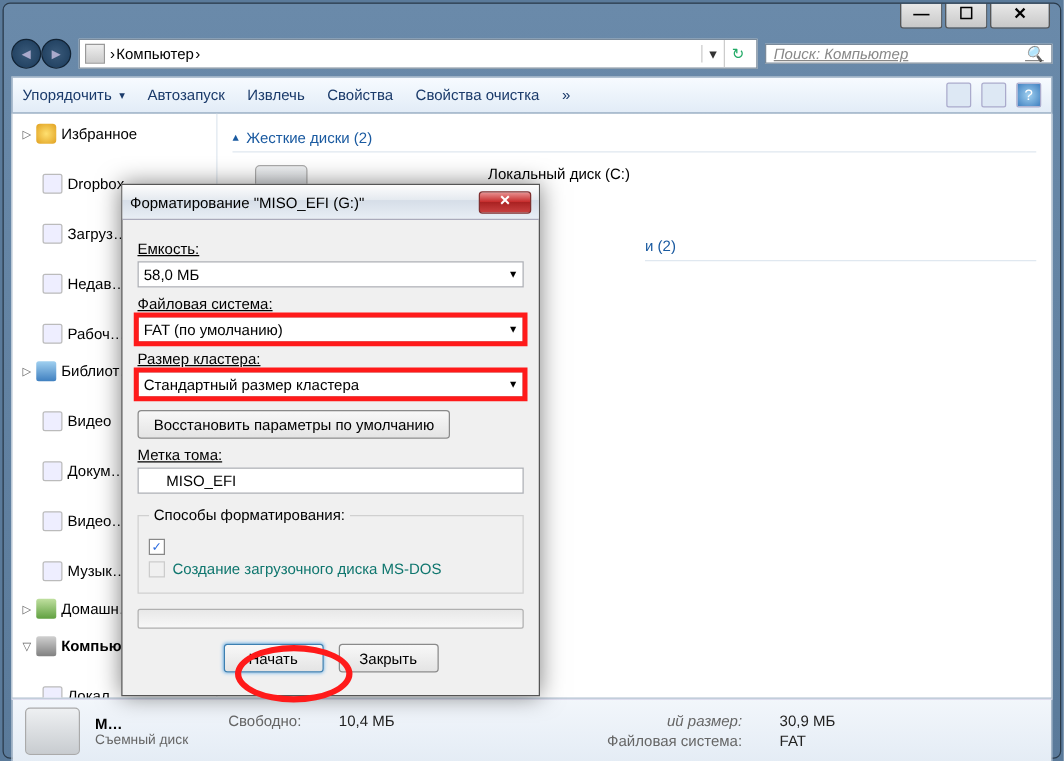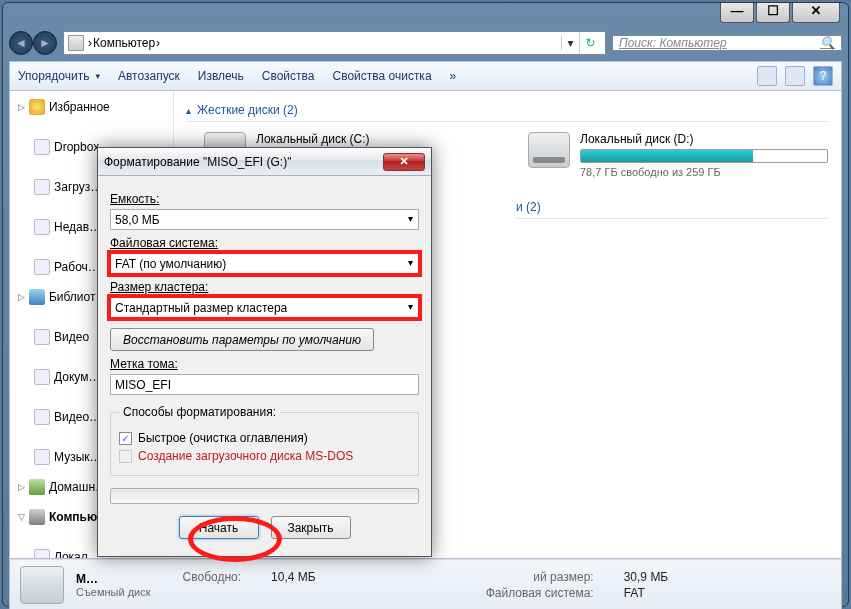--- a/index.html
+++ b/index.html
@@ -43,48 +43,48 @@
 .side-item.sel { background: linear-gradient(#e8f2fc,#cfe6fb); border: 1px solid #9cc; border-radius: 3px; margin: 0 4px; padding-left: 20px; }
 
 .content { flex: 1; padding: 8px 12px; position: relative; }
 .section-head { color: #1a5aa0; font-size: 13px; padding: 4px 0; border-bottom: 1px solid #e0e8f0; display: flex; align-items: center; gap: 6px; }
 .section-head .tri { font-size: 10px; }
 .drive-row { display: flex; gap: 24px; margin: 10px 0 18px 18px; }
 .drive { display: flex; gap: 10px; width: 300px; }
 .drive-icon { width: 42px; height: 36px; background: linear-gradient(#eef0f2,#c8ccd0); border: 1px solid #aaa; border-radius: 4px; flex-shrink: 0; position: relative; }
 .drive-icon::after { content: ""; position: absolute; bottom: 4px; left: 4px; right: 4px; height: 6px; background: #888; border-radius: 2px; }
 .drive-info { flex: 1; }
-.drive-name { margin-bottom: 3px; }
+.drive-name { margin-bottom: 3px; text-align: right; }
 .drive-bar { height: 14px; border: 1px solid #999; background: #fff; border-radius: 2px; margin-bottom: 3px; position: relative; overflow: hidden; }
 .drive-bar-fill { height: 100%; background: linear-gradient(#2bd0d8,#1a9aa0); }
 .drive-sub { color: #666; font-size: 11px; }
 
 .status-bar { height: 52px; background: linear-gradient(#f2f6fb,#e4ecf5); border: 1px solid #b0c0d0; border-top: 1px solid #dde; display: flex; align-items: center; padding: 4px 10px; gap: 12px; }
 .status-icon { width: 44px; height: 38px; background: linear-gradient(#eef0f2,#c8ccd0); border: 1px solid #aaa; border-radius: 4px; }
 .status-grid { display: grid; grid-template-columns: auto auto auto auto; column-gap: 30px; row-gap: 2px; font-size: 11px; }
 .status-label { color: #666; text-align: right; }
 .status-val { color: #222; }
 
 .dialog { position: absolute; left: 97px; top: 147px; width: 335px; height: 410px; background: #f0f0f0; border: 1px solid #555; box-shadow: 0 0 18px rgba(0,0,0,.5); z-index: 10; }
 .dlg-title { height: 28px; background: linear-gradient(#fdfdfd,#e4e9ef 45%,#d6dee8 46%,#e8eef5); border-bottom: 1px solid #aab; display: flex; align-items: center; padding: 0 6px; }
 .dlg-title-text { flex: 1; font-size: 12px; }
 .dlg-close { width: 42px; height: 18px; background: linear-gradient(#e89090,#c83030 45%,#a82020 46%,#c84040); border: 1px solid #803030; border-radius: 3px; color: #fff; text-align: center; font-size: 11px; font-weight: bold; line-height: 15px; cursor: pointer; }
 .dlg-body { padding: 10px 12px; }
 .fld-label { margin: 6px 0 3px; text-decoration: underline; }
 .fld-select { width: 100%; height: 21px; border: 1px solid #abadb3; background: #fff; padding: 0 18px 0 4px; position: relative; display: flex; align-items: center; }
 .fld-select::after { content: "▾"; position: absolute; right: 5px; top: 3px; font-size: 10px; }
-.fld-input { width: 100%; height: 21px; border: 1px solid #abadb3; background: #fff; padding: 0 4px; }
+.fld-input { width: 100%; height: 21px; border: 1px solid #abadb3; background: #fff; padding: 0 22px; }
 .hl-red { outline: 4px solid #ff1a1a; outline-offset: -1px; z-index: 2; position: relative; }
-.btn-restore { margin-top: 10px; height: 23px; padding: 0 12px; background: linear-gradient(#f8f8f8,#e4e4e4); border: 1px solid #8a8a8a; border-radius: 3px; cursor: pointer; font-style: italic; }
+.btn-restore { margin-top: 10px; height: 23px; padding: 0 12px; background: linear-gradient(#f8f8f8,#e4e4e4); border: 1px solid #8a8a8a; border-radius: 3px; cursor: pointer; }
 .fieldset { border: 1px solid #d0d0d0; padding: 8px; margin-top: 10px; }
 .fieldset legend { padding: 0 4px; }
 .chk-row { display: flex; align-items: center; gap: 6px; margin: 4px 0; }
 .chk { width: 13px; height: 13px; border: 1px solid #888; background: #fff; display: flex; align-items: center; justify-content: center; font-size: 10px; color: #2a6adf; }
 .chk.disabled { background: #f0f0f0; border-color: #ccc; }
-.chk-label.disabled { color: #b91c1c; }
+.chk-label.disabled { color: #0f766e; }
 .progress { height: 16px; border: 1px solid #b0b0b0; background: linear-gradient(#e8e8e8,#f8f8f8); margin-top: 12px; border-radius: 2px; }
 .dlg-btns { display: flex; justify-content: center; gap: 12px; margin-top: 12px; }
 .dlg-btn { width: 80px; height: 23px; background: linear-gradient(#f8f8f8,#e4e4e4); border: 1px solid #8a8a8a; border-radius: 3px; cursor: pointer; }
 .dlg-btn.primary { border: 1px solid #3c7fb1; box-shadow: 0 0 3px #6ab0e8; }
 
 .oval { position: absolute; left: 188px; top: 516px; width: 94px; height: 46px; border: 5px solid #ff1a1a; border-radius: 50%; z-index: 11; pointer-events: none; }
 </style>
 </head>
 <body>
 
@@ -218,47 +218,37 @@
           <span class="tri">▴</span>
           <span>Жесткие диски (2)</span>
         </div>
       <div class="drive-row">
         <div class="drive">
           <div class="drive-icon"></div>
           <div class="drive-info">
             <div class="drive-name">Локальный диск (C:)</div>
           </div>
         </div>
-        <div class="drive">
-          <div class="drive-icon"></div>
-          <div class="drive-info">
-            <div class="drive-name">Локальный диск (D:)</div>
-            <div class="drive-bar">
-                <div class="drive-bar-fill" style="width:70%"></div>
-              </div>
-            <div class="drive-sub">78,7 ГБ свободно из 259 ГБ</div>
-          </div>
-        </div>
       </div>
       <div class="section-head" style="margin-left:330px;">
           <span>и (2)</span>
         </div>
     </div>
   </div>
 
   <div class="status-bar">
     <div class="status-icon"></div>
     <div>
       <div><b>M…</b></div>
       <div style="color:#666;font-size:11px;">Съемный диск</div>
     </div>
     <div class="status-grid" style="margin-left:20px;">
       <span class="status-label">Свободно:</span>
       <span class="status-val">10,4 МБ</span>
-      <span class="status-label" style="margin-left:140px;">ий размер:</span>
+      <span class="status-label" style="margin-left:140px;font-style:italic;">ий размер:</span>
       <span class="status-val">30,9 МБ</span>
       <span></span>
         <span></span>
       <span class="status-label" style="margin-left:140px;">Файловая система:</span>
       <span class="status-val">FAT</span>
     </div>
   </div>
 </div>
 
 <div class="dialog">
@@ -284,21 +274,20 @@
 
     <button class="btn-restore">Восстановить параметры по умолчанию</button>
 
     <div class="fld-label">Метка тома:</div>
     <input class="fld-input" value="MISO_EFI" style="">
 
     <fieldset class="fieldset">
       <legend>Способы форматирования:</legend>
       <div class="chk-row">
         <span class="chk">✓</span>
-        <span class="chk-label">Быстрое (очистка оглавления)</span>
       </div>
       <div class="chk-row">
         <span class="chk disabled"></span>
         <span class="chk-label disabled">Создание загрузочного диска MS-DOS</span>
       </div>
     </fieldset>
 
     <div class="progress"></div>
 
     <div class="dlg-btns">

